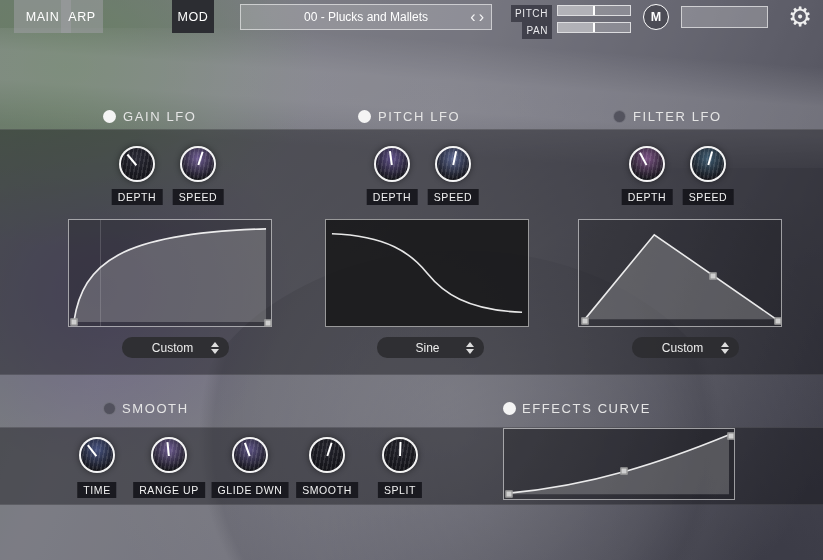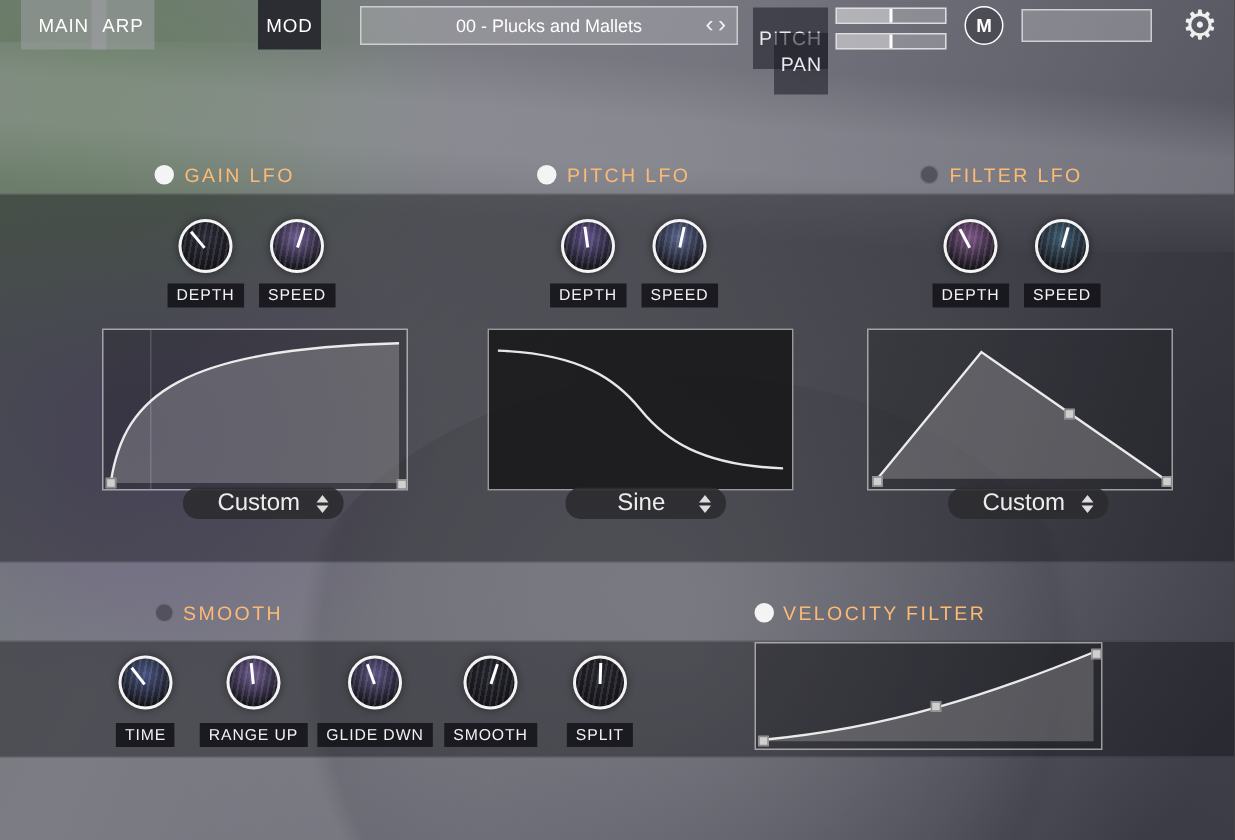--- a/index.html
+++ b/index.html
@@ -28,40 +28,40 @@
 
   
   .tab { position:absolute; top:0; height:33px; display:flex; align-items:center; justify-content:center;
     color:#fff; font-size:12.5px; letter-spacing:0.6px; background:rgba(158,158,164,0.55); cursor:default; }
   .tab.active { background:rgba(38,38,44,0.92); }
   .preset { position:absolute; left:240px; top:4px; width:252px; height:26px;
     border:1px solid rgba(255,255,255,0.55); background:rgba(255,255,255,0.18);
     color:#fff; font-size:12px; display:flex; align-items:center; justify-content:center; }
   .preset-arrows { position:absolute; right:7px; top:0; height:100%; display:flex; align-items:center; gap:3px; }
   .chev { color:rgba(255,255,255,0.9); font-size:16px; line-height:1; }
-  .io-label { position:absolute; right:271px; color:#e9e9ec; font-size:13px; letter-spacing:0.6px;
-    background:rgba(26,26,36,0.55); padding:13px 4px; }
+  .io-label { position:absolute; right:271px; color:#e9e9ec; font-size:10px; letter-spacing:0.6px;
+    background:rgba(26,26,36,0.55); padding:3px 4px; }
   .io-slider { position:absolute; left:557px; width:74px; height:11px;
     border:1px solid rgba(255,255,255,0.70); background:rgba(255,255,255,0.22); }
   .io-fill { position:absolute; left:0; top:0; height:100%; width:50%; background:rgba(255,255,255,0.32); }
   .io-handle { position:absolute; left:calc(50% - 1px); top:0; width:2px; height:100%; background:#fff; }
   .m-btn { position:absolute; left:643px; top:4px; width:26px; height:26px; border-radius:50%;
     border:1.5px solid #fff; color:#fff; font-size:12.5px; font-weight:bold;
     display:flex; align-items:center; justify-content:center; background:rgba(25,25,32,0.35); }
   .meter { position:absolute; left:681px; top:6px; width:87px; height:22px;
     background:rgba(255,255,255,0.22); border:1px solid rgba(255,255,255,0.60); }
   .gear { position:absolute; left:784px; top:1px; width:32px; height:32px; color:#efefef;
     font-size:27px; line-height:32px; text-align:center; }
 
   
   .panel { position:absolute; top:0; width:274px; height:560px; }
   .radio { position:absolute; width:13px; height:13px; border-radius:50%; }
   .radio.on  { background:#f4f4f4; }
   .radio.off { background:rgba(72,72,84,0.80); border:1px solid rgba(150,150,160,0.45); }
-  .sec-title { position:absolute; color:#fdba74; font-size:13px; letter-spacing:1.6px; white-space:nowrap; }
+  .sec-title { position:absolute; color:#e5e5e5; font-size:13px; letter-spacing:1.6px; white-space:nowrap; }
 
   .knob { position:absolute; width:36px; height:36px; border-radius:50%;
     border:2px solid rgba(255,255,255,0.95);
     background:radial-gradient(circle at 50% 32%, var(--tint,#333340) 0%, #131318 78%);
     box-shadow:0 0 6px rgba(0,0,0,0.45); }
   .knob::before { content:""; position:absolute; inset:0; border-radius:50%;
     background:repeating-linear-gradient(100deg, rgba(255,255,255,0.10) 0 1.5px, rgba(0,0,0,0) 1.5px 4px); }
   .needle { position:absolute; left:50%; top:3px; width:2px; height:14px; margin-left:-1px;
     background:#fff; transform-origin:50% 15px; }
   .badge { position:absolute; transform:translateX(-50%); background:rgba(18,18,23,0.85);
@@ -70,22 +70,22 @@
   .curve-box { position:absolute; border:1px solid rgba(255,255,255,0.55); background:rgba(12,12,16,0.24); }
   .curve-box.dark { background:rgba(22,22,24,0.85); }
   .curve-svg { position:absolute; inset:0; width:100%; height:100%; }
   .curve-svg path { vector-effect:non-scaling-stroke; }
   .line { fill:none; stroke:rgba(248,248,248,0.92); stroke-width:1.6; }
   .area { fill:rgba(235,235,235,0.24); stroke:none; }
   .vline { position:absolute; top:0; bottom:0; width:1px; background:rgba(255,255,255,0.15); }
   .handle { position:absolute; width:7px; height:7px; background:#cfcfcf; border:1px solid #8a8a8a;
     transform:translate(-50%,-50%); }
 
-  .dropdown { position:absolute; top:325px; width:107px; height:21px; border-radius:10px;
-    background:rgba(44,44,48,0.90); color:#ececec; font-size:16px;
+  .dropdown { position:absolute; top:337px; width:107px; height:21px; border-radius:10px;
+    background:rgba(44,44,48,0.90); color:#ececec; font-size:12px;
     display:flex; align-items:center; padding:0 10px 0 12px; }
   .dd-label { flex:1; text-align:center; }
   .updown { display:flex; flex-direction:column; gap:2px; }
   .tri-up { width:0; height:0; border-left:4px solid transparent; border-right:4px solid transparent; border-bottom:5px solid #ddd; }
   .tri-down { width:0; height:0; border-left:4px solid transparent; border-right:4px solid transparent; border-top:5px solid #ddd; }
 </style>
 </head>
 <body>
 
 <div class="app">
@@ -225,21 +225,21 @@
   <div class="knob" style="left: 382px; top: 437px; --tint: #23232c;">
     <div class="needle" style="transform: rotate(2deg);"></div>
   </div>
   <div class="badge" style="left:97px;top:482px">TIME</div>
   <div class="badge" style="left:169px;top:482px">RANGE UP</div>
   <div class="badge" style="left:250px;top:482px">GLIDE DWN</div>
   <div class="badge" style="left:327px;top:482px">SMOOTH</div>
   <div class="badge" style="left:400px;top:482px">SPLIT</div>
 
   <div class="radio on" style="left:503px;top:402px"></div>
-  <div class="sec-title" style="left:522px;top:401px">VELOCITY FILTER</div>
+  <div class="sec-title" style="left:522px;top:401px">EFFECTS CURVE</div>
   <div class="curve-box" style="left:503px;top:428px;width:232px;height:72px">
     <svg class="curve-svg" viewBox="0 0 232 72" preserveAspectRatio="none">
       <path class="area" d="M5 66 C 90 58 160 34 227 6 L227 67 L5 67 Z"></path>
       <path class="line" d="M5 66 C 90 58 160 34 227 6"></path>
     </svg>
   <div class="handle" style="left: 5px; top: 65px;"></div>
       <div class="handle" style="left: 120px; top: 42px;"></div>
       <div class="handle" style="left: 227px; top: 7px;"></div>
     </div>
 

